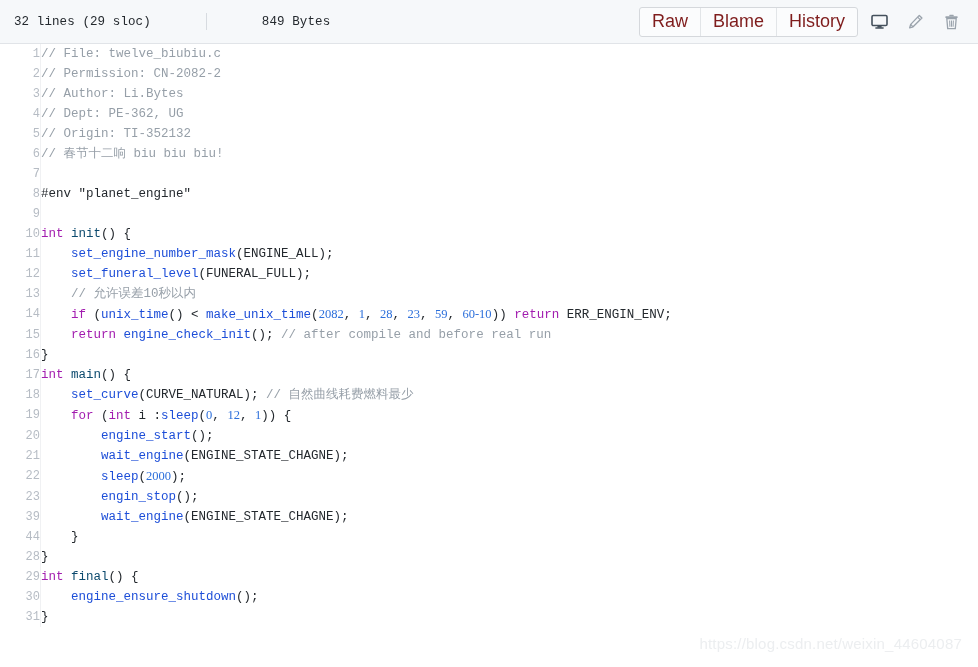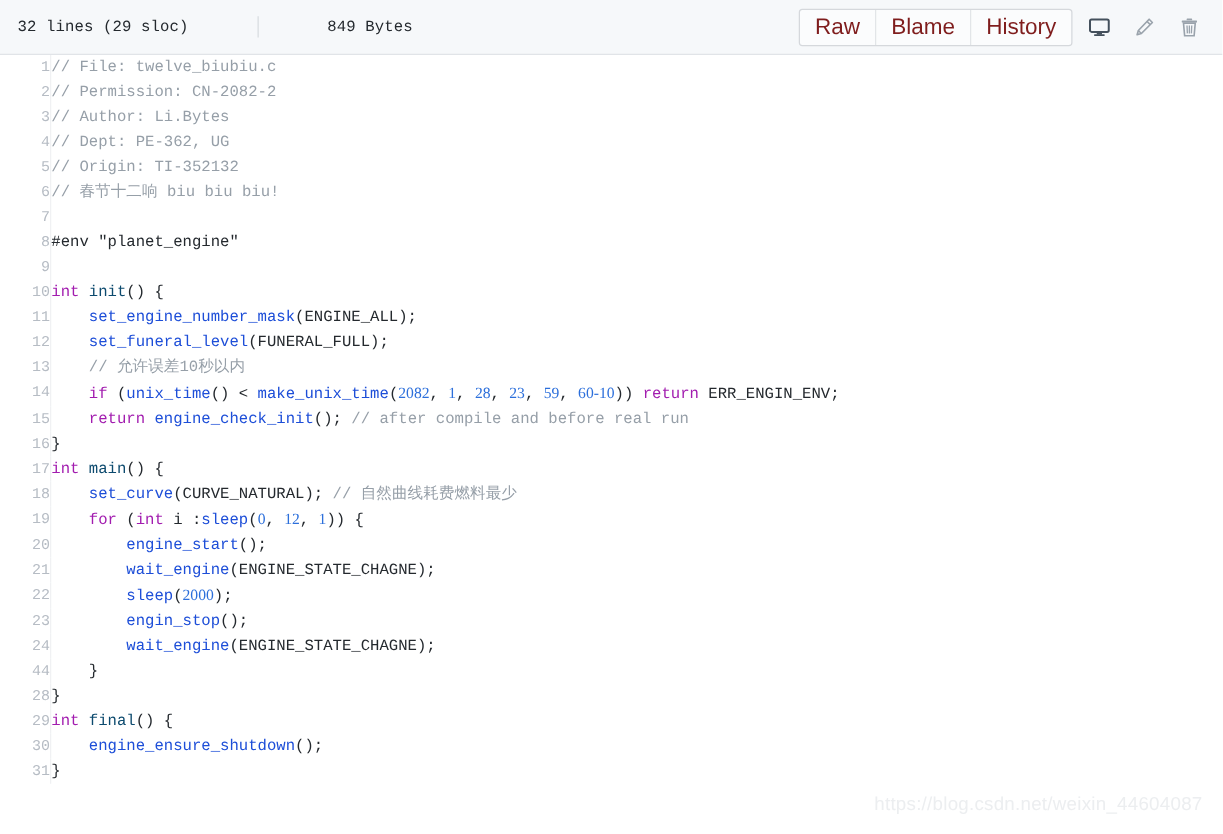--- a/index.html
+++ b/index.html
@@ -287,21 +287,21 @@
         </tr>
         <tr>
           <td class="ln">22</td>
           <td class="lc"><span class="id">        </span><span class="call">sleep</span><span class="id">(</span><span class="n">2000</span><span class="id">);</span></td>
         </tr>
         <tr>
           <td class="ln">23</td>
           <td class="lc"><span class="id">        </span><span class="call">engin_stop</span><span class="id">();</span></td>
         </tr>
         <tr>
-          <td class="ln">24</td>
+          <td class="ln">39</td>
           <td class="lc"><span class="id">        </span><span class="call">wait_engine</span><span class="id">(ENGINE_STATE_CHAGNE);</span></td>
         </tr>
         <tr>
           <td class="ln">44</td>
           <td class="lc"><span class="id">    }</span></td>
         </tr>
         <tr>
           <td class="ln">28</td>
           <td class="lc"><span class="id">}</span></td>
         </tr>

